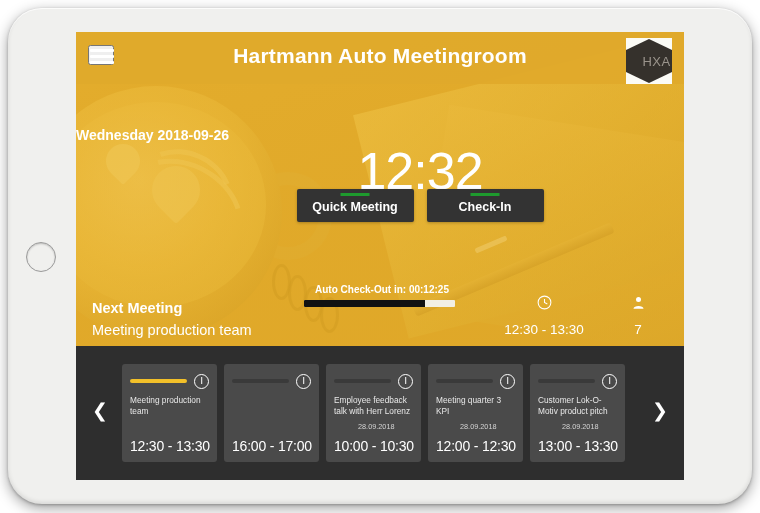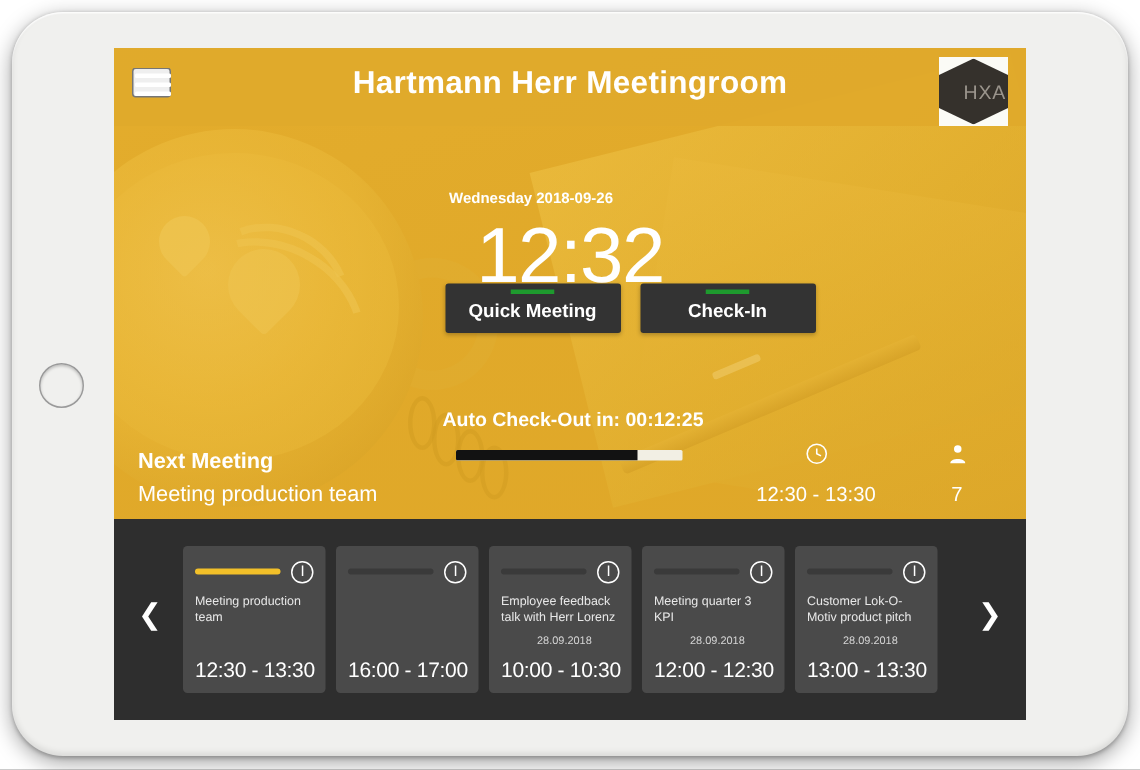--- a/index.html
+++ b/index.html
@@ -218,36 +218,36 @@
     font-size: 13px;
     letter-spacing: 0.5px;
   }
 
   
   #date-label {
     position: absolute;
     left: 0;
     top: 95px;
     width: 556px;
-    text-align: center;
-    color: #ffffff;
-    font-size: 10px;
+    color: #ffffff;
+    font-size: 14px;
     font-weight: bold;
   }
   #clock-time {
     position: absolute;
     left: 0;
     top: 110px;
     width: 608px;
     text-align: center;
     color: #ffffff;
     font-size: 52px;
     font-weight: 300;
     line-height: 58px;
     letter-spacing: -1px;
+    padding-left: 40px;
   }
 
   #action-buttons {
     position: absolute;
     left: 0;
     top: 157px;
     width: 688px;
     display: flex;
     justify-content: center;
     gap: 13px;
@@ -302,25 +302,25 @@
   #next-meeting-title {
     position: absolute;
     left: 16px;
     top: 78px;
     color: #ffffff;
     font-size: 14.5px;
   }
   #checkout-label {
     position: absolute;
     left: 218px;
-    top: 28px;
+    top: 40px;
     width: 176px;
     text-align: center;
     color: #ffffff;
-    font-size: 13px;
+    font-size: 10px;
     font-weight: bold;
   }
   #checkout-progress {
     position: absolute;
     left: 228px;
     top: 56px;
     width: 151px;
     height: 7px;
     background: #f2efe4;
     border-radius: 1px;
@@ -494,21 +494,21 @@
         <div class="latte-swirl" style="left:40px; top:130px; width:120px; height:96px; transform:rotate(30deg);"></div>
       </div>
       <div id="hero-tint"></div>
 
       <div id="top-bar">
         <button id="menu-button">
           <span class="bar"></span>
           <span class="bar"></span>
           <span class="bar"></span>
         </button>
-        <div id="app-title">Hartmann Herr Meetingroom</div>
+        <div id="app-title">Hartmann Auto Meetingroom</div>
         <div id="brand-logo">
           <div id="brand-hex">
             <span id="brand-hex-text">HXA</span>
           </div>
         </div>
       </div>
 
       <div id="date-label">Wednesday 2018-09-26</div>
       <div id="clock-time">12:32</div>
 

